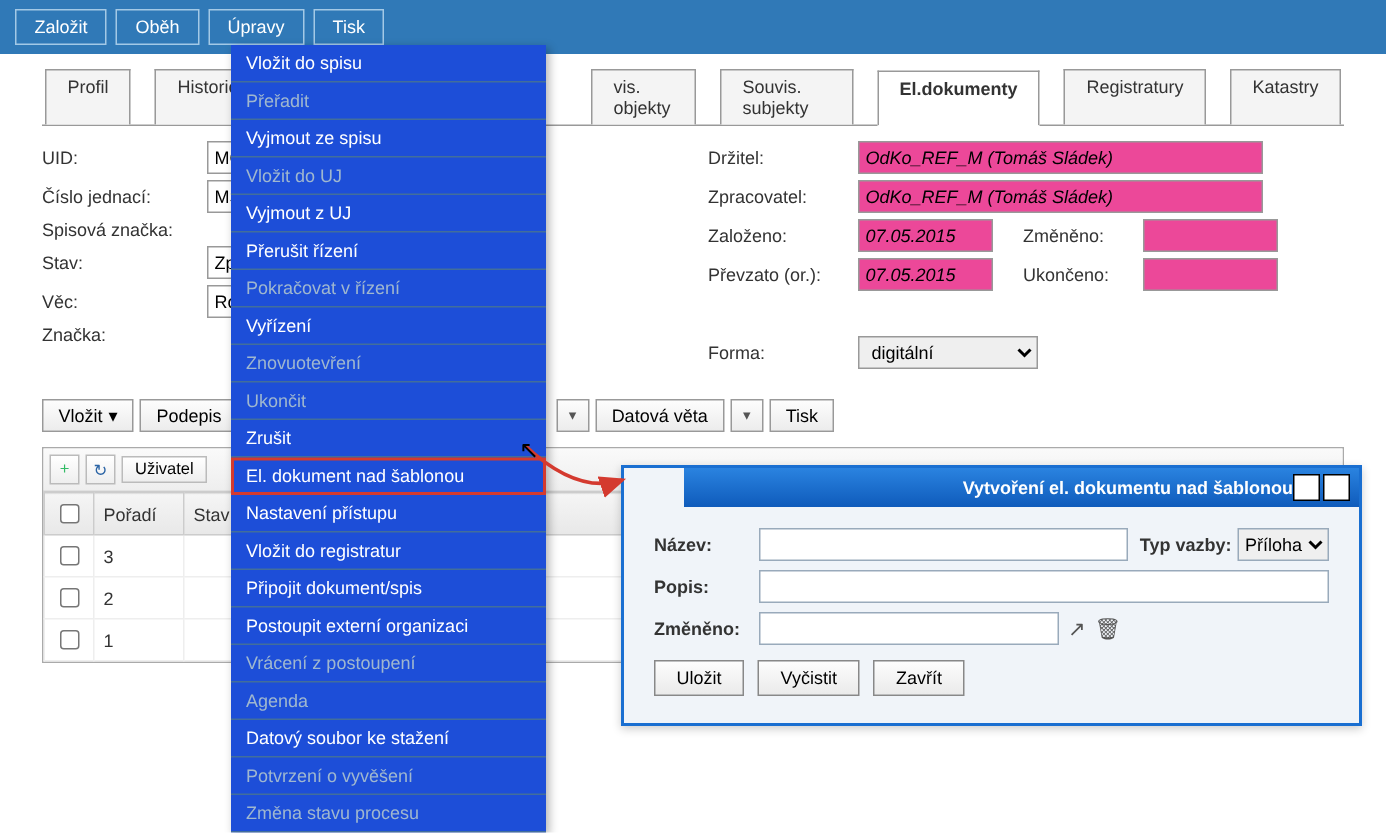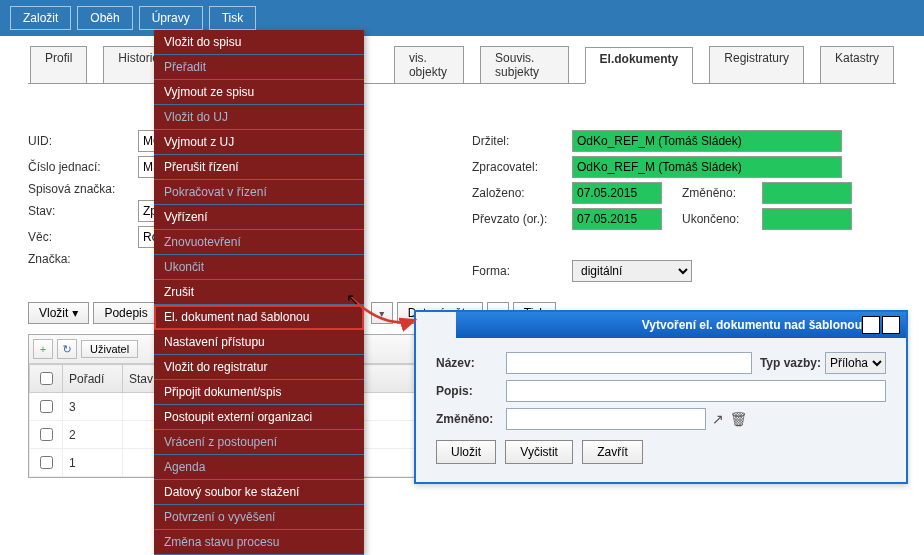--- a/index.html
+++ b/index.html
@@ -9,50 +9,50 @@
 
   .tabs-row { display: flex; gap: 16px; padding: 10px 30px 0 30px; }
   .tab { border: 1px solid #999; border-bottom: none; padding: 4px 14px; background: #f4f4f4; cursor: pointer; font-size: 12px; }
   .tab.active { background: #fff; font-weight: bold; border-bottom: 1px solid #fff; position: relative; top: 1px; }
 
   .tab-underline { border-top: 1px solid #999; margin: 0 28px; }
 
   .form-area { padding: 10px 28px; position: relative; }
   .form-row { display: flex; align-items: center; margin-bottom: 4px; }
   .two-col { display: flex; }
-  .col { flex: 1; margin-top: 36px; }
+  .col { flex: 1; }
   .flabel { width: 110px; font-size: 12px; }
   .flabel-r { width: 110px; font-size: 12px; padding-left: 10px; }
   .finput { border: 1px solid #999; padding: 2px 4px; font-size: 12px; height: 22px; }
   .finput.short { width: 48px; }
   .finput.mid { width: 120px; }
   .finput.long { width: 270px; }
   .finput.date { width: 90px; }
-  .finput.ro { background: #22c55e; }
+  .finput.ro { background: #ec4899; font-style: italic; }
   select.finput { height: 22px; }
 
   .mid-label { margin-left: 20px; width: 80px; font-size: 12px; }
 
   .btn-row { display: flex; gap: 4px; padding: 6px 28px; align-items: center; }
   .action-btn { border: 1px solid #999; background: linear-gradient(#fdfdfd,#ececec); padding: 3px 10px; font-size: 12px; cursor: pointer; display: flex; align-items: center; gap: 4px; }
   .small-sq { border: 1px solid #999; background: linear-gradient(#fdfdfd,#ececec); width: 22px; height: 22px; cursor: pointer; display: flex; align-items: center; justify-content: center; font-size: 10px; color: #555; }
 
   .grid-zone { margin: 4px 28px; border: 1px solid #aaa; }
   .grid-toolbar { display: flex; align-items: center; gap: 4px; padding: 4px; border-bottom: 1px solid #ccc; background: linear-gradient(#fafafa,#eee); }
   .grid-tb-btn { border: 1px solid #bbb; background: linear-gradient(#fff,#eee); padding: 2px 8px; font-size: 11px; cursor: pointer; }
   .sq-icon { width: 20px; height: 20px; border: 1px solid #bbb; background: linear-gradient(#fff,#eee); display: flex; align-items: center; justify-content: center; cursor: pointer; font-size: 11px; color: #3b6; }
   .sq-icon.blue { color: #2b64a5; }
 
   table.grid { width: 100%; border-collapse: collapse; font-size: 12px; }
   table.grid th { background: linear-gradient(#f5f5f5,#e8e8e8); border: 1px solid #ccc; padding: 4px 6px; text-align: left; font-weight: normal; }
   table.grid td { border: 1px solid #eee; padding: 4px 6px; }
   .link { color: #1155cc; text-decoration: underline; cursor: pointer; }
 
   
-  .dropdown { position: absolute; left: 154px; top: 30px; width: 210px; background: #7f1d1d; box-shadow: 2px 2px 6px rgba(0,0,0,.3); z-index: 50; }
+  .dropdown { position: absolute; left: 154px; top: 30px; width: 210px; background: #1d4ed8; box-shadow: 2px 2px 6px rgba(0,0,0,.3); z-index: 50; }
   .dropdown-item { color: #fff; padding: 5px 10px; font-size: 12px; border-bottom: 1px solid #426e9b; cursor: pointer; }
   .dropdown-item.disabled { color: #9fb7cf; cursor: default; }
   .dropdown-item.highlight { outline: 2px solid #d43a2f; outline-offset: -2px; }
 
   
   .cursor { position: absolute; left: 346px; top: 290px; z-index: 60; font-size: 16px; color: #000; }
 
   
   svg.arrow { position: absolute; left: 345px; top: 285px; z-index: 55; overflow: visible; }
 

